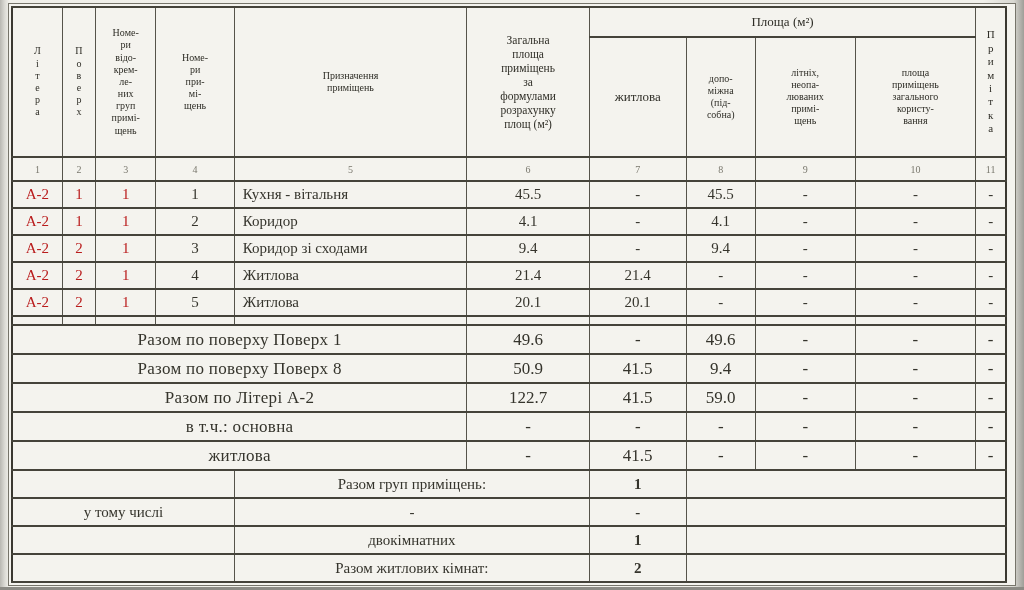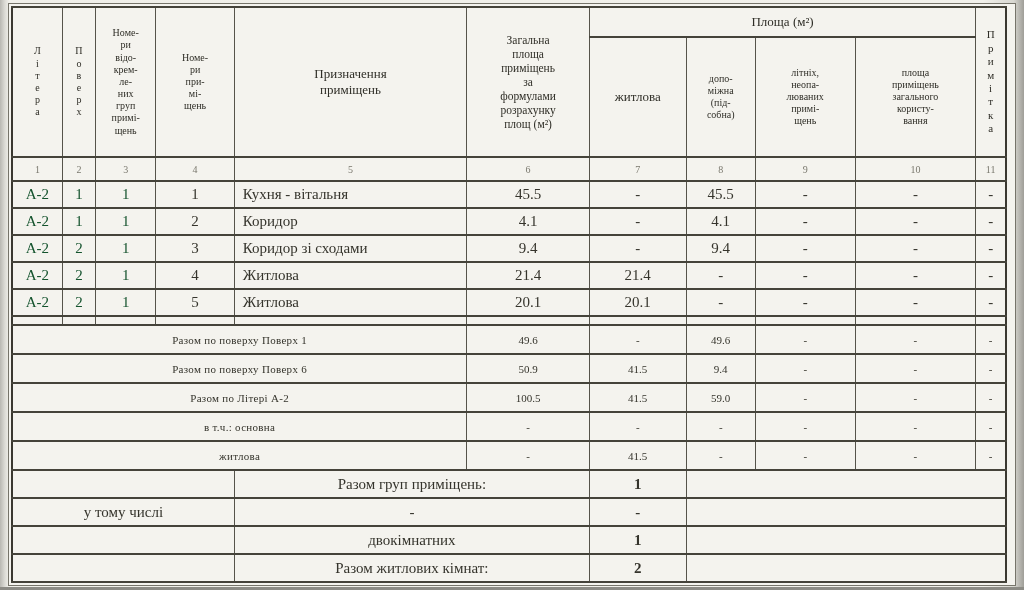--- a/index.html
+++ b/index.html
@@ -14,24 +14,24 @@
   table{border-collapse:collapse;table-layout:fixed;width:996px;
     border:2px solid #3a3830;}
   td{border-left:1px solid #55534a;border-right:1px solid #55534a;
      border-top:2px solid #45433a;border-bottom:2px solid #45433a;
      text-align:center;vertical-align:middle;
      color:#35342c;padding:0 2px;overflow:hidden;}
   .hdr td{font-size:10px;line-height:1.22;white-space:pre-line;color:#2f2e27;}
   .vh{font-size:12px;line-height:1.12;white-space:pre-line;}
   .vh.small{font-size:11px;}
   .numrow td{height:22px;font-size:10px;color:#7a786e;padding:0;}
-  .faint{color:#14532d;}
+  .faint{color:#b91c1c;}
   .datarow td{height:25px;font-size:15px;}
   .purpose{text-align:left !important;padding-left:8px !important;font-size:15px;}
-  .sumrow td{height:27px;font-size:11px;}
+  .sumrow td{height:27px;font-size:17px;}
   .sumlabel{font-size:15px;letter-spacing:.3px;}
   .sumval{font-weight:400;}
   .botrow td{height:26px;font-size:15px;margin-left:10px;}
   .botval{font-weight:700;}
   .spacer td{height:7px;border-top:2px solid #45433a;}
   .areaband{height:28px;font-size:13px !important;}
   .c6h{font-size:11.5px !important;}
 </style>
 </head>
 <body>
@@ -76,21 +76,21 @@
 ле-
 них
 груп
 примі-
 щень</td>
     <td rowspan="2">Номе-
 ри
 при-
 мі-
 щень</td>
-    <td rowspan="2" style="font-size:13px">Призначення
+    <td rowspan="2" style="font-size:10px">Призначення
 приміщень</td>
     <td rowspan="2" class="c6h">Загальна
 площа
 приміщень
 за
 формулами
 розрахунку
 площ (м²)</td>
     <td colspan="4" class="areaband">Площа (м²)</td>
     <td rowspan="2" class="vh small">П
@@ -217,31 +217,31 @@
   <tr class="sumrow">
     <td colspan="5" class="sumlabel">Разом по поверху Поверх 1</td>
     <td class="sumval">49.6</td>
     <td class="sumval">-</td>
     <td class="sumval">49.6</td>
     <td>-</td>
     <td>-</td>
     <td>-</td>
   </tr>
   <tr class="sumrow">
-    <td colspan="5" class="sumlabel">Разом по поверху Поверх 6</td>
+    <td colspan="5" class="sumlabel">Разом по поверху Поверх 8</td>
     <td class="sumval">50.9</td>
     <td class="sumval">41.5</td>
     <td class="sumval">9.4</td>
     <td>-</td>
     <td>-</td>
     <td>-</td>
   </tr>
   <tr class="sumrow">
     <td colspan="5" class="sumlabel">Разом по Літері А-2</td>
-    <td class="sumval">100.5</td>
+    <td class="sumval">122.7</td>
     <td class="sumval">41.5</td>
     <td class="sumval">59.0</td>
     <td>-</td>
     <td>-</td>
     <td>-</td>
   </tr>
   <tr class="sumrow">
     <td colspan="5" class="sumlabel">в т.ч.: основна</td>
     <td>-</td>
     <td>-</td>

